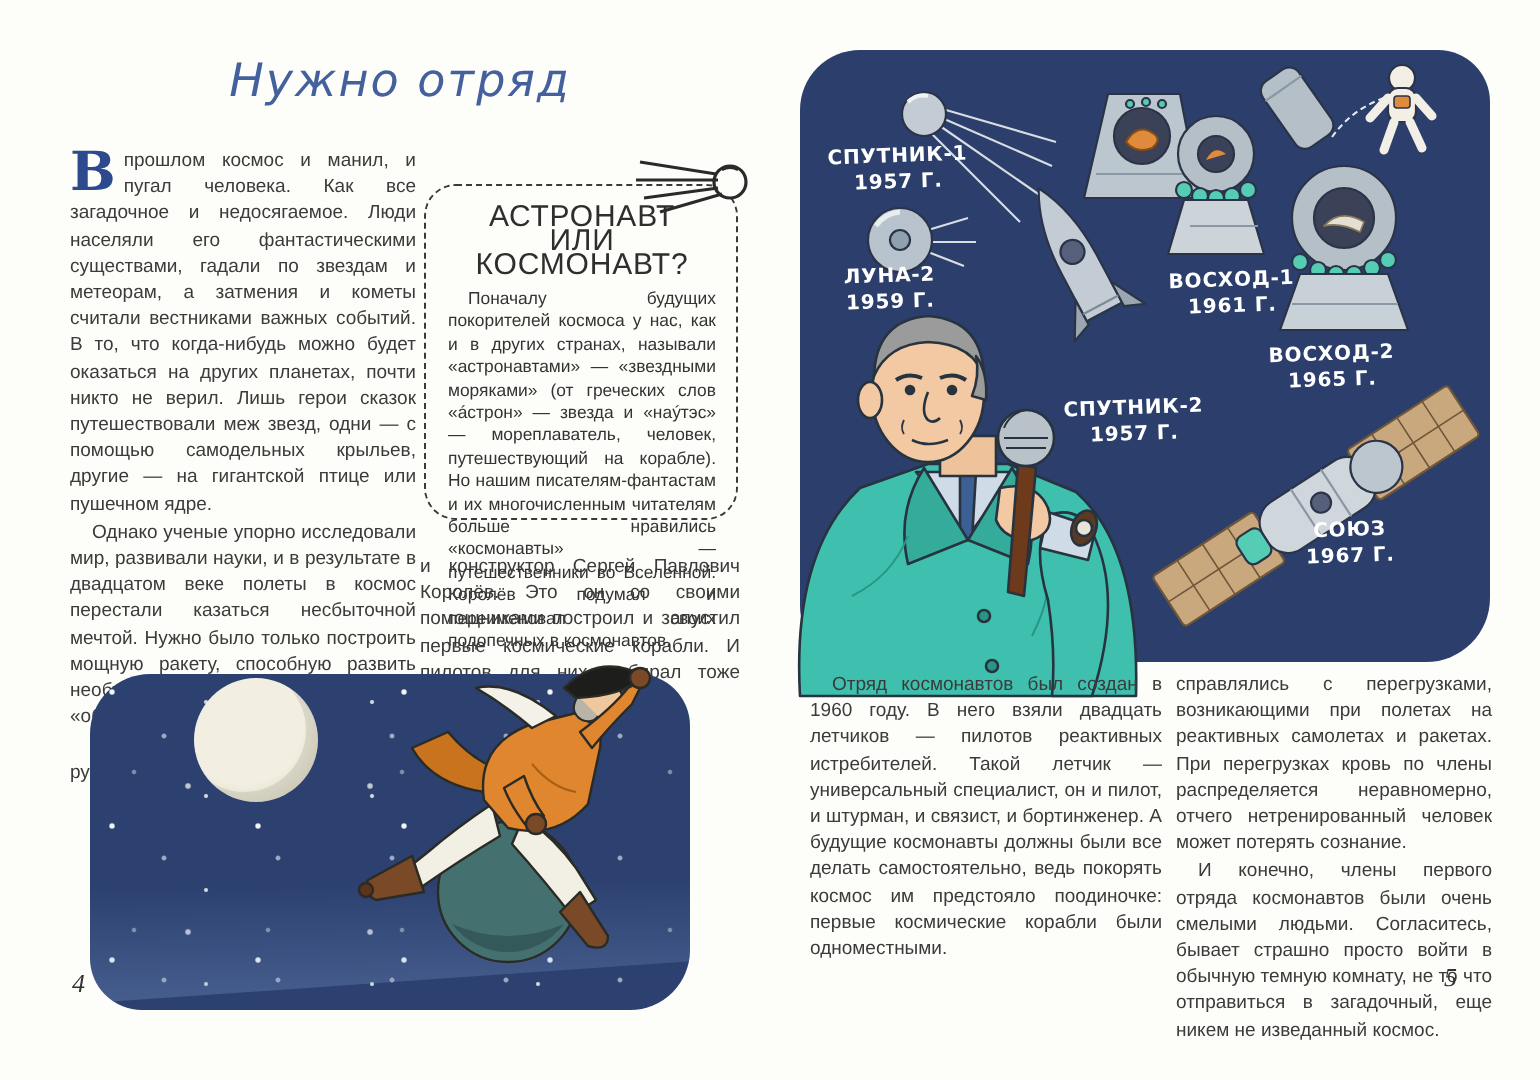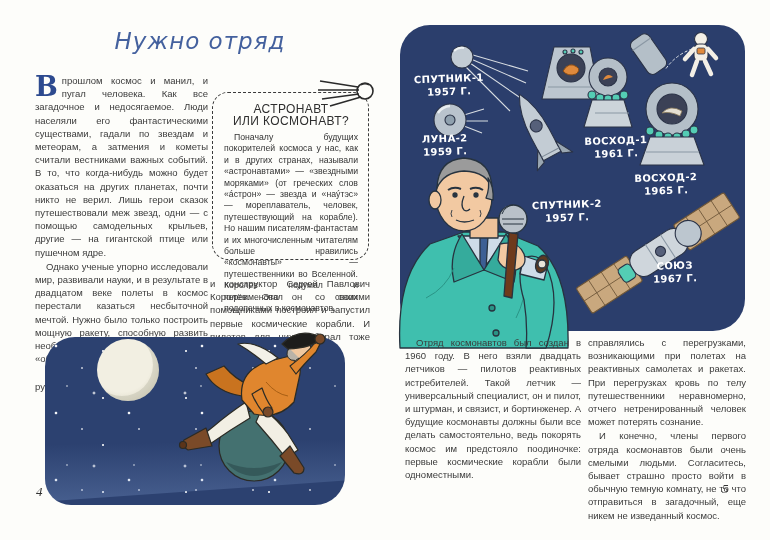--- a/index.html
+++ b/index.html
@@ -12,21 +12,21 @@
     font-size:23px;letter-spacing:1px;color:#44619e;}
   .bodycol{font-size:9.5px;line-height:13.2px;text-align:justify;}
   .bodycol p{margin:0 0 1px 0;text-indent:11px;}
   .bodycol p.first{text-indent:0;}
   .dropcap{float:left;font-family:"DejaVu Serif",serif;font-weight:bold;
     font-size:27px;line-height:24px;color:#2d4a8f;margin:1px 4px 0 0;}
   .col-l1{left:35px;top:74px;width:173px;}
   .col-l2{left:210px;top:277px;width:160px;}
   .infobox{left:212px;top:92px;width:157px;height:168px;border:1.6px dashed #3a3a3a;
     border-radius:16px;padding:8px 10px 8px 11px;box-sizing:border-box;background:#fdfdfa;}
-  .infobox .head{text-align:center;font-size:12px;letter-spacing:.4px;color:#2e2e2e;
+  .infobox .head{text-align:center;font-size:15px;letter-spacing:.4px;color:#2e2e2e;
     line-height:12px;margin:2px 0 5px 0;}
   .infobox .btxt{font-size:8.7px;line-height:11.4px;text-align:justify;color:#333;}
   .infobox .btxt p{margin:0;text-indent:10px;}
   .box-sputnik{right:-10px;top:-18px;}
   
   .night{left:45px;top:337px;width:300px;height:168px;border-radius:30px 26px 30px 26px;
     overflow:hidden;background:#2c4170;}
   .stars{background-image:
       radial-gradient(circle at 11px 9px, rgba(255,255,255,.95) 1px, transparent 1.7px),
       radial-gradient(circle at 37px 31px, rgba(255,255,255,.55) .9px, transparent 1.5px),
@@ -288,17 +288,17 @@
     <path d="M113,84 L122,86 L116,150 L108,148Z" fill="#6e3a1c"></path>
     <circle cx="117" cy="71" r="14" fill="#b9c1c9"></circle>
     <path d="M106,66 a14 14 0 0 1 11,-9 M107,76 L127,76 M106,71 L128,71" fill="none" stroke-width="1"></path>
   </g>
 </svg>
 
 <div class="abs bodycol col-r1">
   <p class="first" style="text-indent:11px">Отряд космонавтов был создан в 1960 году. В него взяли двадцать летчиков — пилотов реактивных истребителей. Такой летчик — универсальный специалист, он и пилот, и штурман, и связист, и бортинженер. А будущие космонавты должны были все делать самостоятельно, ведь покорять космос им предстояло поодиночке: первые космические корабли были одноместными.</p>
 </div>
 <div class="abs bodycol col-r2">
-  <p class="first">справлялись с перегрузками, возникающими при полетах на реактивных самолетах и ракетах. При перегрузках кровь по телу путешественники неравномерно, отчего нетренированный человек может потерять сознание.</p>
+  <p class="first">справлялись с перегрузками, возникающими при полетах на реактивных самолетах и ракетах. При перегрузках кровь по члены распределяется неравномерно, отчего нетренированный человек может потерять сознание.</p>
   <p>И конечно, члены первого отряда космонавтов были очень смелыми людьми. Согласитесь, бывает страшно просто войти в обычную темную комнату, не то что отправиться в загадочный, еще никем не изведанный космос.</p>
 </div>
 
 <div class="abs pagenum pn5">5</div>
 
 </body></html>

